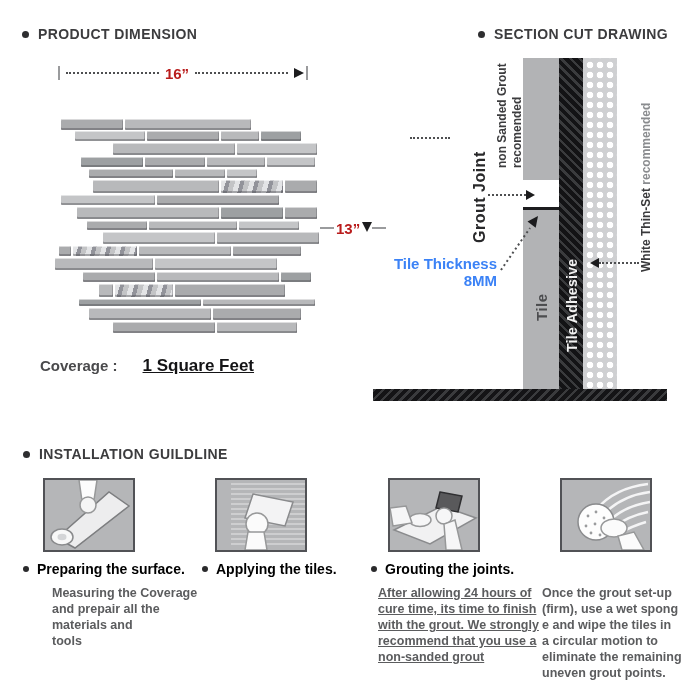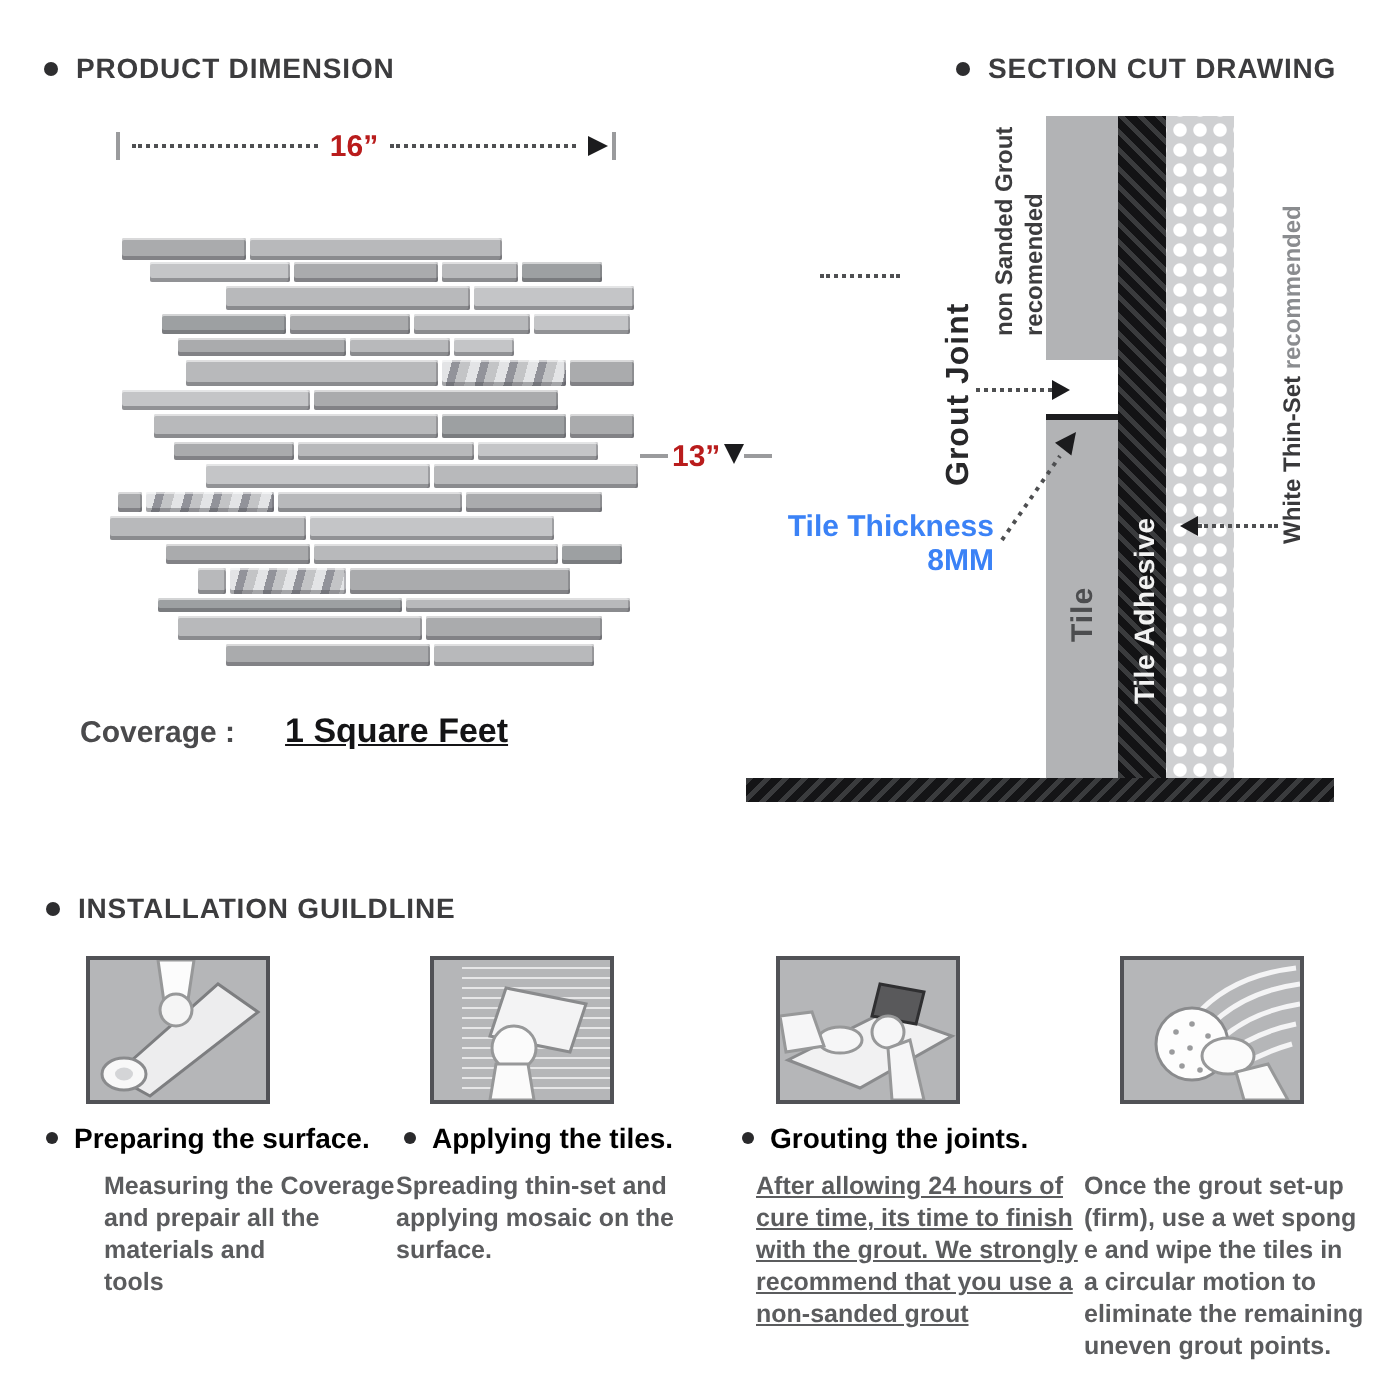--- a/index.html
+++ b/index.html
@@ -274,23 +274,20 @@
   </div>
   <div class="step-head" style="left:371px;">
     <span class="bullet"></span>
     <span class="t">Grouting the joints.</span>
   </div>
 
   <div class="step-para" style="left:28px;width:162px;margin-left:24px;">Measuring the Coverage
 and prepair all the
 materials and
 tools</div>
-  <div class="step-para" style="left:198px;width:160px;">Spreading thin-set and
-applying mosaic on the
-surface.</div>
   <div class="step-para" style="left:378px;width:168px;text-decoration:underline;">After allowing 24 hours of
 cure time, its time to finish
 with the grout. We strongly
 recommend that you use a
 non-sanded grout</div>
   <div class="step-para" style="left:542px;width:158px;">Once the grout set-up
 (firm), use a wet spong
 e and wipe the tiles in
  a circular motion to
 eliminate the remaining

